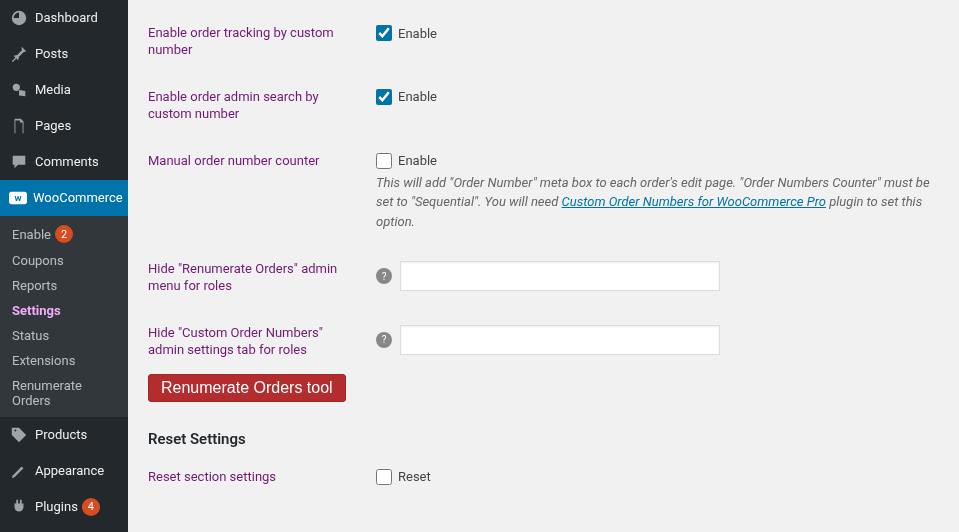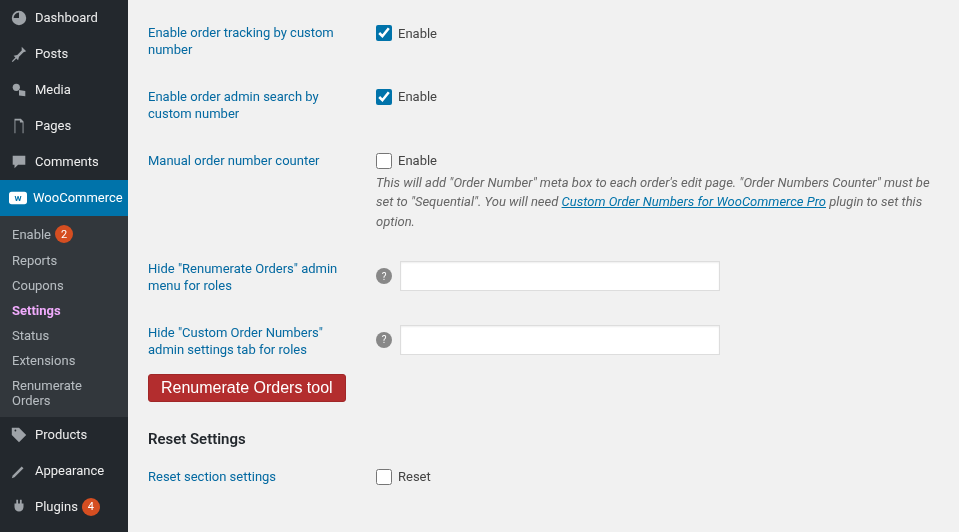--- a/index.html
+++ b/index.html
@@ -10,21 +10,21 @@
   .sidebar-item .icon { width: 20px; height: 20px; display: inline-flex; align-items: center; justify-content: center; margin-right: 6px; color: rgba(240,245,250,.6); }
   .sidebar-item.active { background: #0073aa; color: #fff; position: relative; }
   .sidebar-item.active .icon { color: #fff; }
   .sidebar-item.active::after { content: ""; position: absolute; right: -8px; top: 50%; margin-top: -8px; border: 8px solid transparent; border-right-color: #f1f1f1; }
   .submenu { background: #32373c; padding: 4px 0; }
   .submenu-item { padding: 5px 12px; color: rgba(240,245,250,.7); font-size: 13px; cursor: pointer; display: flex; align-items: center; }
   .submenu-item.current { color: #f0abfc; font-weight: 700; text-align: center; }
   .badge { display: inline-flex; align-items: center; justify-content: center; min-width: 18px; height: 18px; padding: 0 5px; border-radius: 9px; background: #d54e21; color: #fff; font-size: 11px; margin-left: 4px; }
   .content { flex: 1; padding: 10px 20px 20px 20px; background: #f1f1f1; }
   .form-row { display: flex; align-items: flex-start; padding: 15px 0; }
-  .form-row .label { width: 200px; padding-right: 10px; font-size: 13px; color: #0369a1; line-height: 1.3; }
+  .form-row .label { width: 200px; padding-right: 10px; font-size: 13px; color: #701a75; line-height: 1.3; }
   .form-row .field { flex: 1; margin-left: 28px; }
   .checkbox-wrap { display: flex; align-items: center; gap: 6px; }
   input[type=checkbox] { width: 16px; height: 16px; accent-color: #0073aa; }
   .desc { font-style: italic; color: #666; font-size: 13px; line-height: 1.5; margin-top: 4px; }
   .desc a { color: #0073aa; text-decoration: underline; }
   .help-icon { width: 16px; height: 16px; background: #888; color: #fff; border-radius: 50%; display: inline-flex; align-items: center; justify-content: center; font-size: 10px; margin-right: 8px; flex-shrink: 0; cursor: help; }
   .text-input { width: 320px; height: 30px; border: 1px solid #ddd; background: #fff; padding: 3px 6px; box-shadow: inset 0 1px 2px rgba(0,0,0,.07); }
   h3.section { font-size: 1.15em; font-weight: 600; color: #23282d; margin: 18px 0 6px; }
   .btn-danger { background: #b32d2e; color: #fff; border: 1px solid #a02728; padding: 4px 12px; border-radius: 3px; cursor: pointer; font-size: 16px; height: 28px; }
   .field-with-help { display: flex; align-items: center; }
@@ -84,24 +84,24 @@
           </svg>
         </span>
       <span>WooCommerce</span>
     </div>
     <div class="submenu">
       <div class="submenu-item">
         <span>Enable</span>
         <span class="badge">2</span>
       </div>
       <div class="submenu-item">
+          <span>Coupons</span>
+        </div>
+      <div class="submenu-item">
           <span>Reports</span>
-        </div>
-      <div class="submenu-item">
-          <span>Coupons</span>
         </div>
       <div class="submenu-item current">
           <span>Settings</span>
         </div>
       <div class="submenu-item">
           <span>Status</span>
         </div>
       <div class="submenu-item">
           <span>Extensions</span>
         </div>

